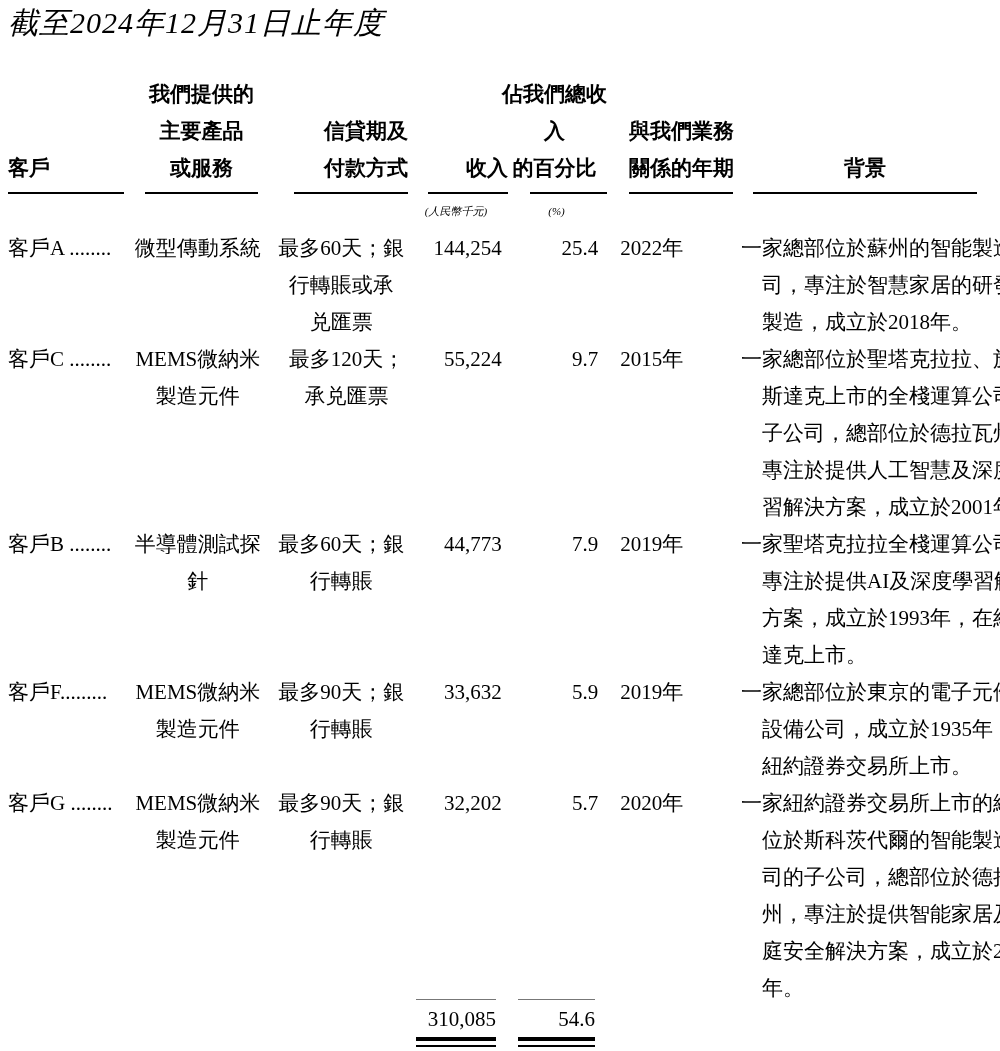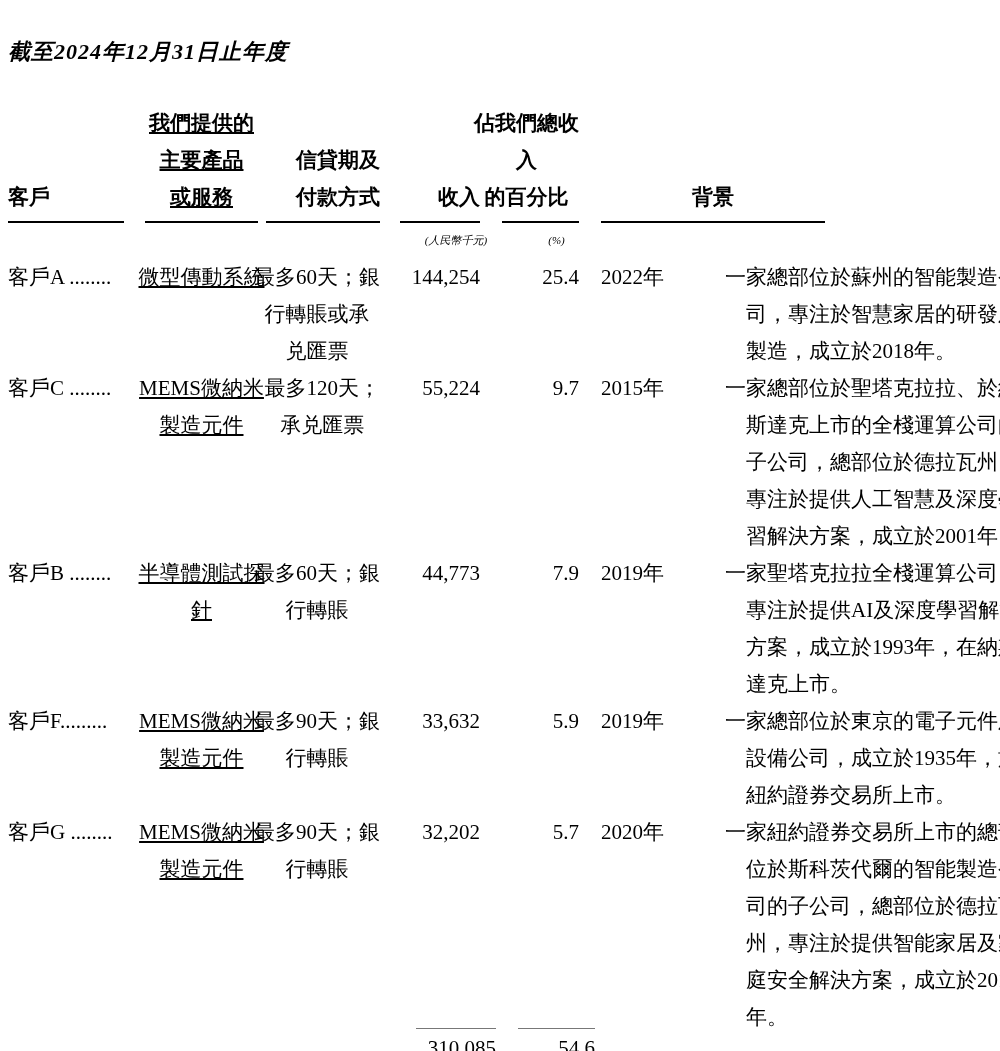--- a/index.html
+++ b/index.html
@@ -6,32 +6,31 @@
   body {
     width: 1000px;
     height: 1051px;
     box-sizing: border-box;
     padding: 8px 0 0 8px;
     overflow: hidden;
     font-family: "Liberation Serif", "DejaVu Serif", serif;
     color: #000;
   }
   .doc-title {
-    font-size: 22px;
-    font-weight: bold;
+    font-size: 30px;
+    font-weight: normal;
     font-style: italic;
     letter-spacing: 1px;
     line-height: 30px;
-    margin-top: 29px;
   }
   .frow { display: flex; align-items: flex-start; }
   .cell { line-height: 37px; font-size: 21px; display: flex; }
   .cell .inner { white-space: pre; width: max-content; }
   .c1 { width: 116px; margin-right: 21px; justify-content: flex-start; align-items: center; }
-  .c2 { width: 113px; margin-right: 8px; justify-content: center; text-decoration: underline; }
+  .c2 { width: 113px; margin-right: 36px; justify-content: center; }
   .c3 { width: 114px; margin-right: 20px; justify-content: flex-end; }
   .c4 { width: 80px;  margin-right: 22px; justify-content: flex-end; }
   .c5 { width: 77px;  margin-right: 22px; justify-content: flex-end; }
   .c6 { width: 104px; margin-right: 20px; justify-content: flex-start; }
   .c7 { width: 259px; justify-content: flex-start; }
   .c2 .inner, .c3 .inner { text-align: center; }
   .c4 .inner, .c5 .inner { text-align: right; }
   
   .header-row { align-items: flex-end; margin-top: 38px; }
   .header-row .cell {
@@ -80,20 +79,24 @@
 付款方式</div>
     </div>
   <div class="cell c4">
       <div class="inner">收入</div>
     </div>
   <div class="cell c5">
       <div class="inner">佔我們總收
 入
 的百分比</div>
     </div>
+  <div class="cell c6">
+      <div class="inner">與我們業務
+關係的年期</div>
+    </div>
   <div class="cell c7">
       <div class="inner">背景</div>
     </div>
 </div>
 
 <div class="frow units-row">
   <div class="spacer"></div>
   <div class="cell c4">
       <div class="inner">(人民幣千元)</div>
     </div>

